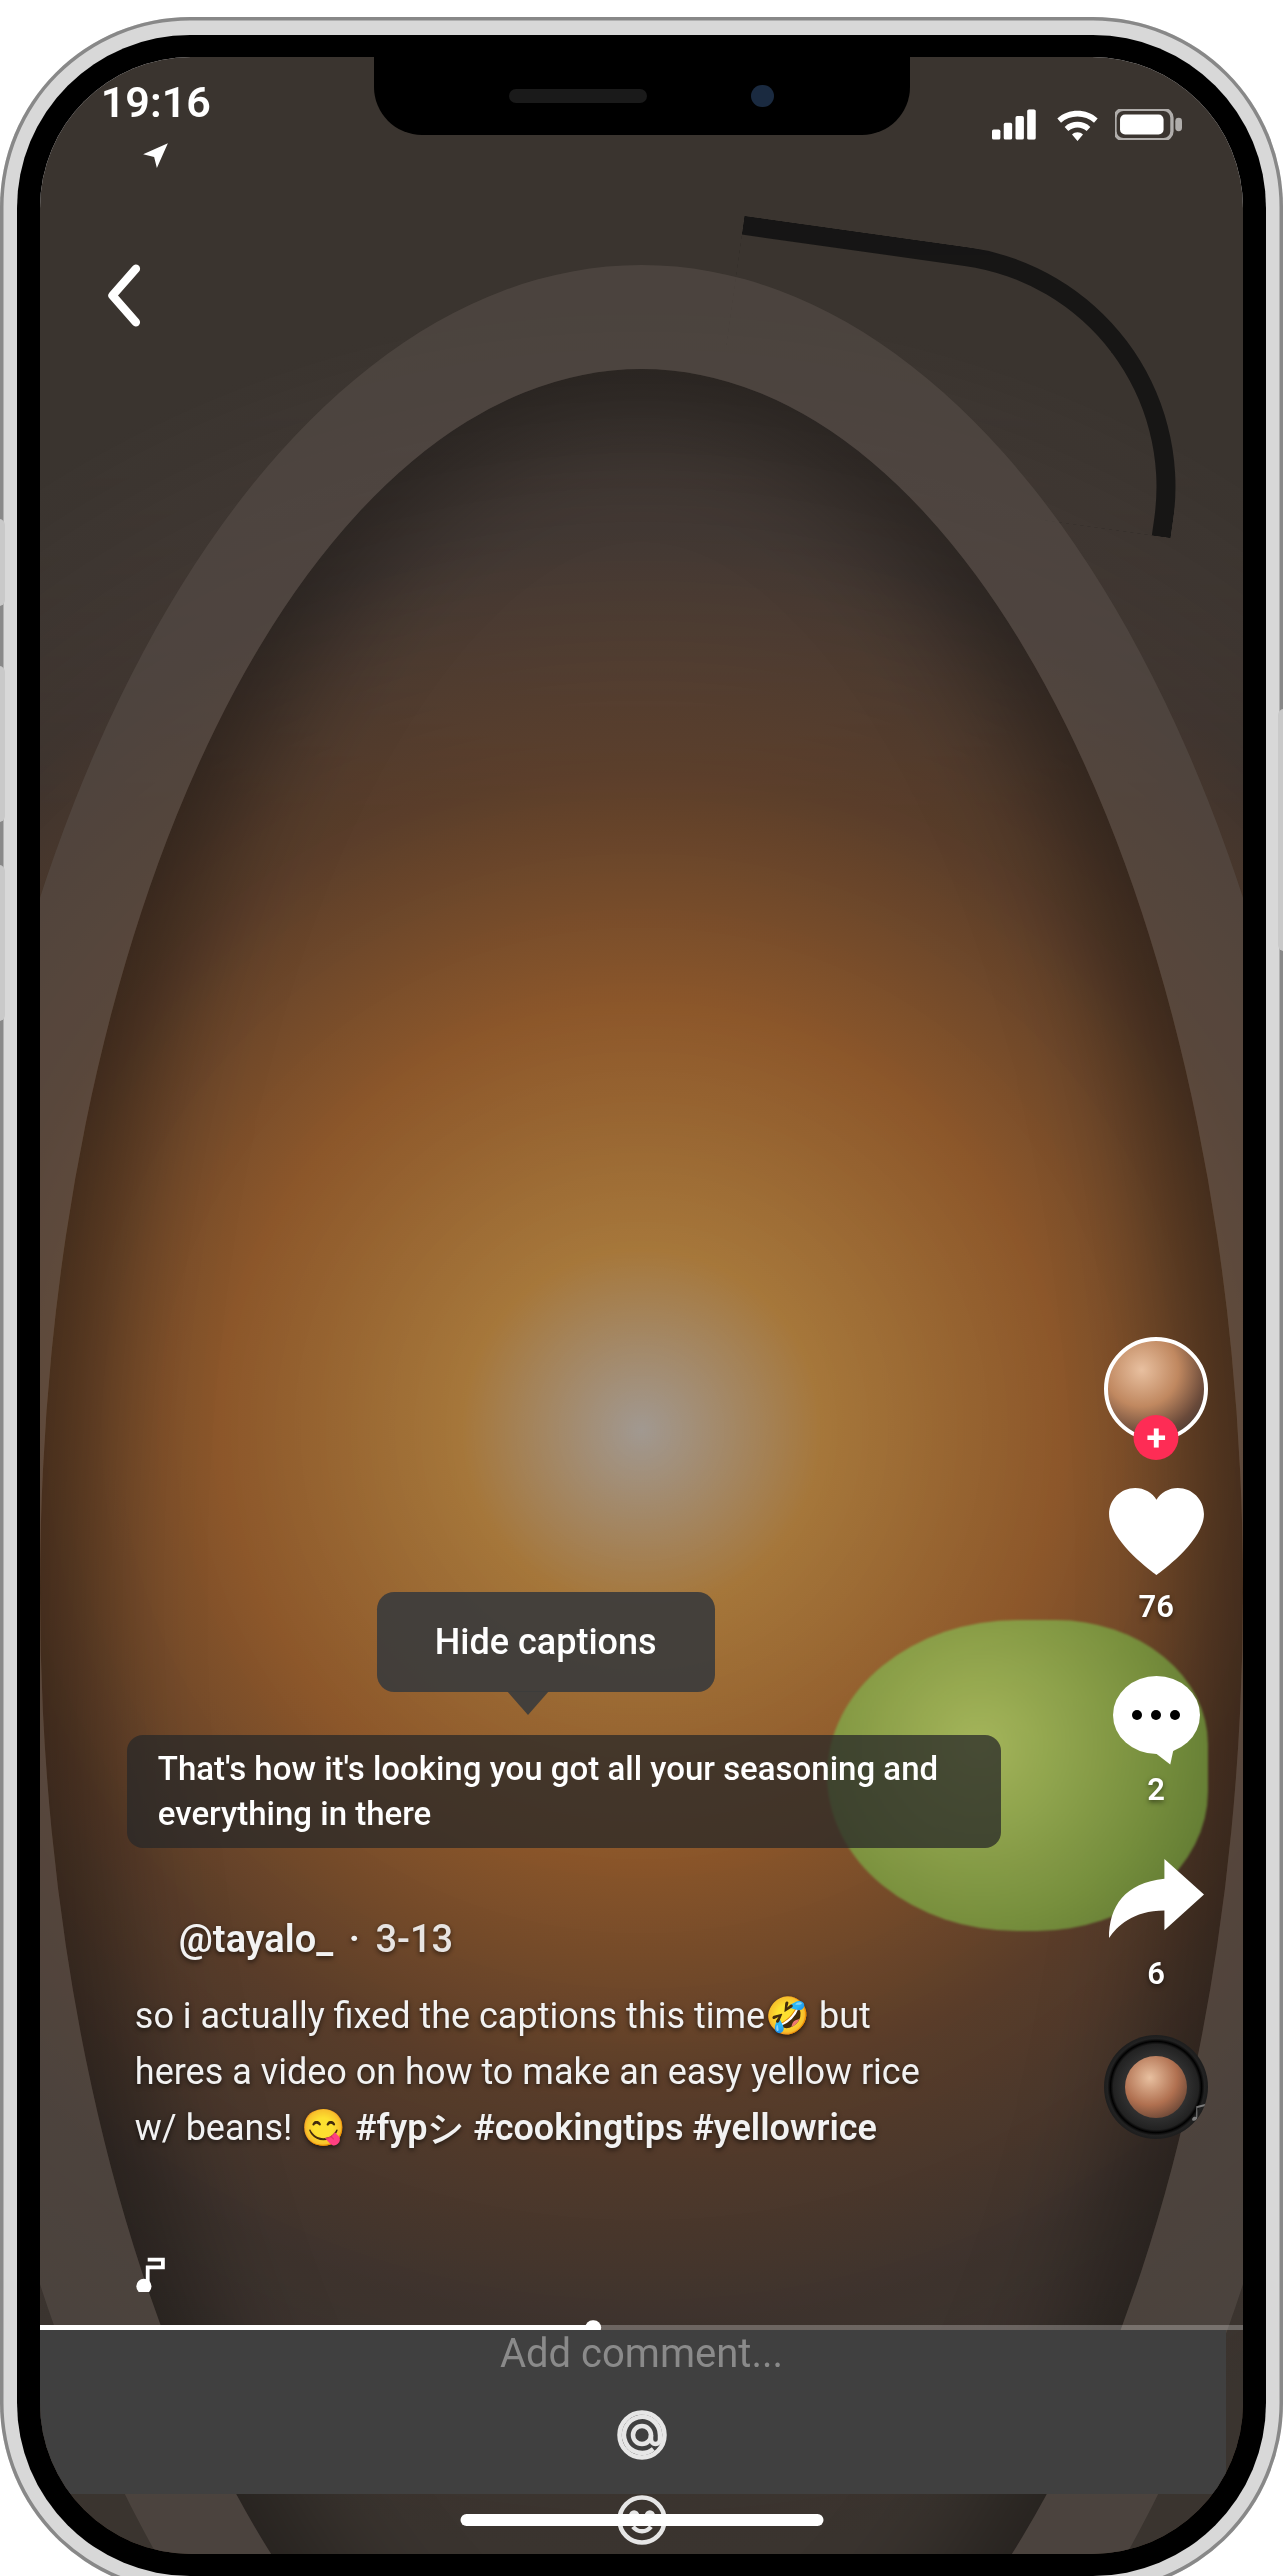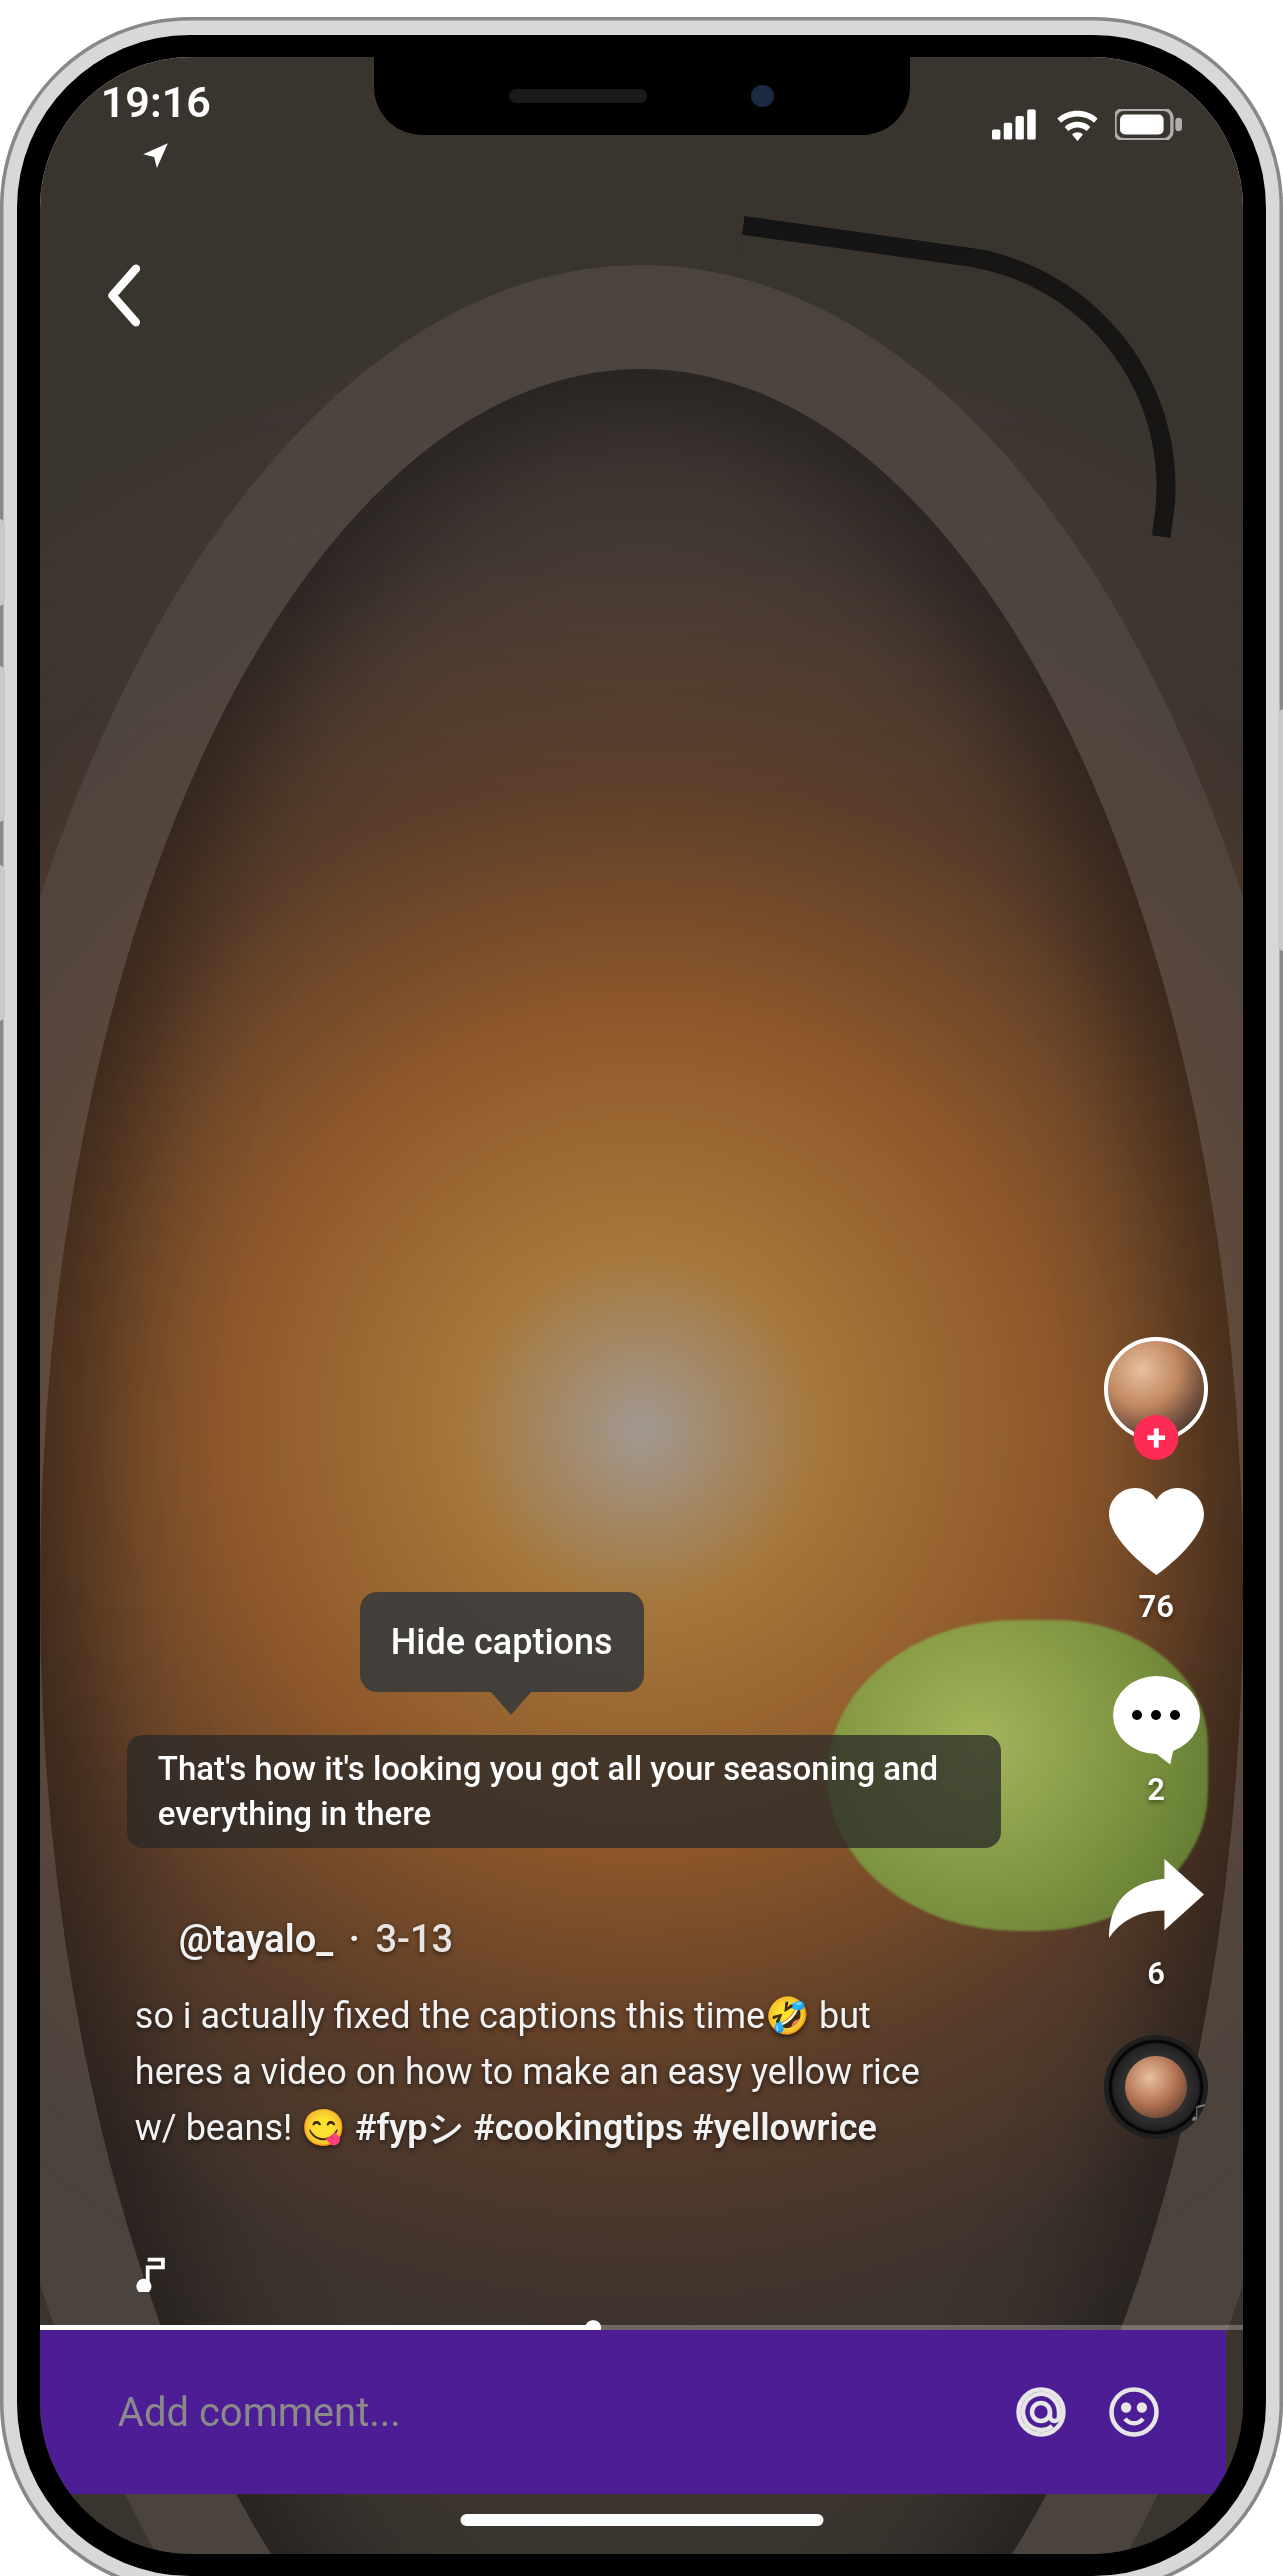--- a/index.html
+++ b/index.html
@@ -155,24 +155,24 @@
     background: radial-gradient(circle at 40% 35%, #e8c0a0 0%, #b07050 50%, #3a2a24 100%);
   }
   .spinning-disc .note {
     position:absolute; color:#bbb; font-size:29px; opacity:0.6;
   }
   .spinning-disc .n1 { top:-5.2px; left:-8.7px; }
   .spinning-disc .n2 { bottom:12px; right:-1.7px; }
 
   
   .tooltip {
-    position:absolute; left:320px; top:1535px; z-index:45;
+    position:absolute; left:337px; top:1535px; z-index:45;
     background: rgba(60,60,60,0.92);
     color:#fff; font-size:36px; font-weight:500;
-    padding:29px 31px; border-radius:17.3px;
+    padding:29px 58px; border-radius:17.3px;
   }
   .tooltip::after {
     content:""; position:absolute; bottom:-22.5px; left:130px;
     width:0;height:0; border-left:21px solid transparent; border-right:21px solid transparent;
     border-top:24px solid rgba(60,60,60,0.92);
   }
 
   
   .caption-box {
     position:absolute; left:87px; top:1678px; z-index:44;
@@ -219,22 +219,22 @@
     background:#fff;
   }
   .progress .knob {
     position:absolute; top:50%; transform:translate(-50%,-50%);
     width:15.6px; height:15.6px; border-radius:50%; background:#fff;
   }
 
   
   .comment-bar {
     position:absolute; left:0; right:17px; top:2273px; height:164px;
-    background:#4c1d95; z-index:47;
-    display:flex; align-items:center; padding:0 61px 0 78px; gap:31px;
+    background:#404040; z-index:47;
+    display:flex; align-items:center; padding:0 61px 0 78px; gap:31px;flex-direction:column;
   }
   .comment-bar .placeholder {
     flex:1; color:#8a8a8a; font-size:40px;
   }
   .comment-bar .ci { width:62px; height:62px; display:flex; align-items:center; justify-content:center; color:#e6e6e6; }
 
   
   .home-ind {
     position:absolute; bottom:28px; left:50%; transform:translateX(-50%);
     width:363px; height:12px; background:#fff; border-radius:8.7px; z-index:60;

